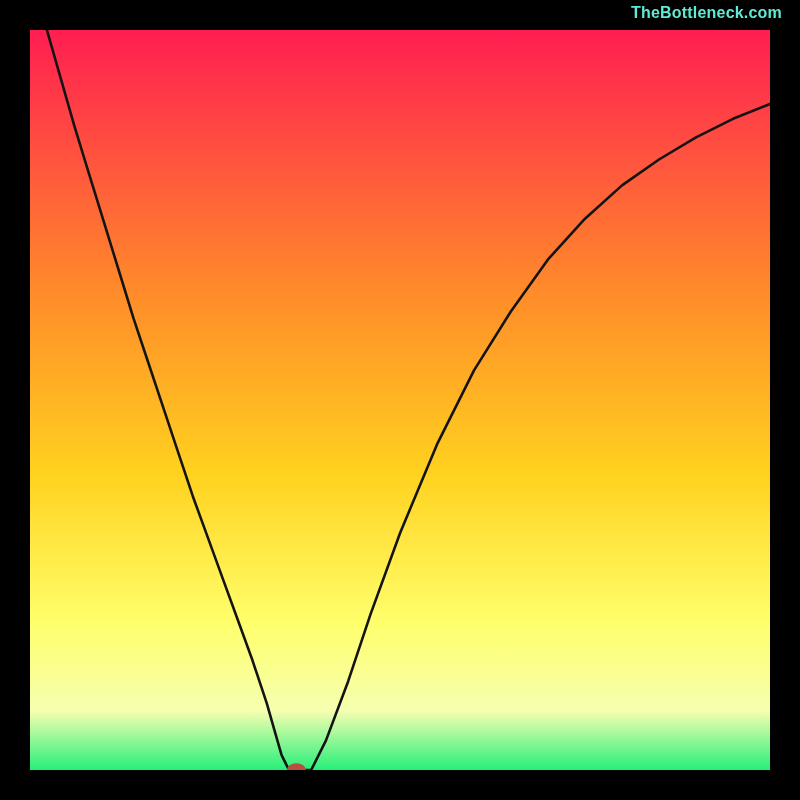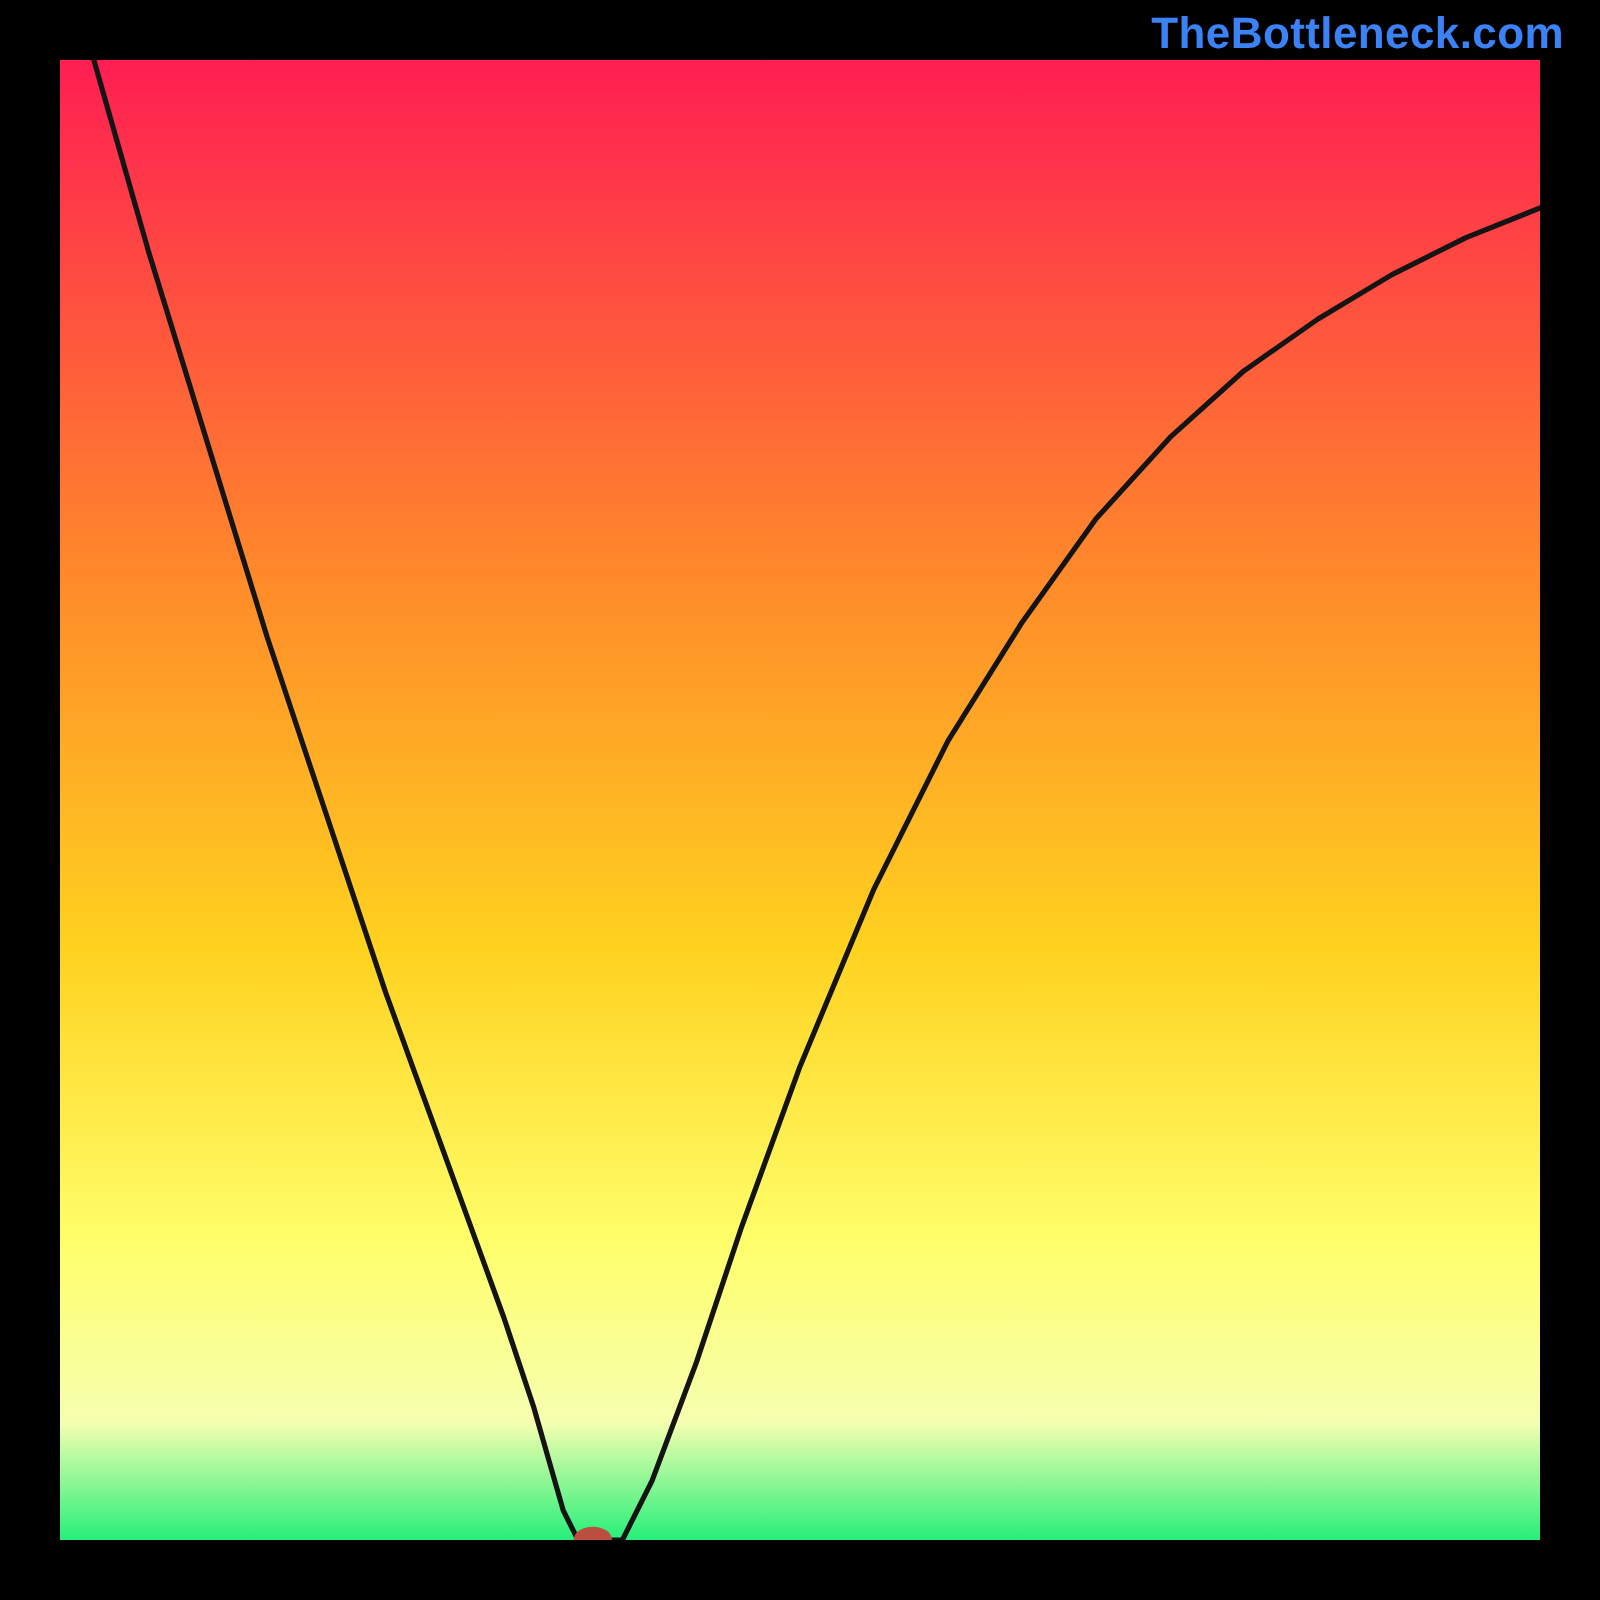--- a/index.html
+++ b/index.html
@@ -13,22 +13,22 @@
   }
   .stage {
     position: relative;
     width: 800px;
     height: 800px;
   }
   .watermark {
     position: absolute;
     top: 4px;
     right: 18px;
-    color: #3b82f6;
-    font-size: 22px;
+    color: #5eead4;
+    font-size: 16px;
     font-weight: 600;
     letter-spacing: 0.2px;
     user-select: none;
   }
   .plot {
     position: absolute;
     left: 30px;
     top: 30px;
     width: 740px;
     height: 740px;

